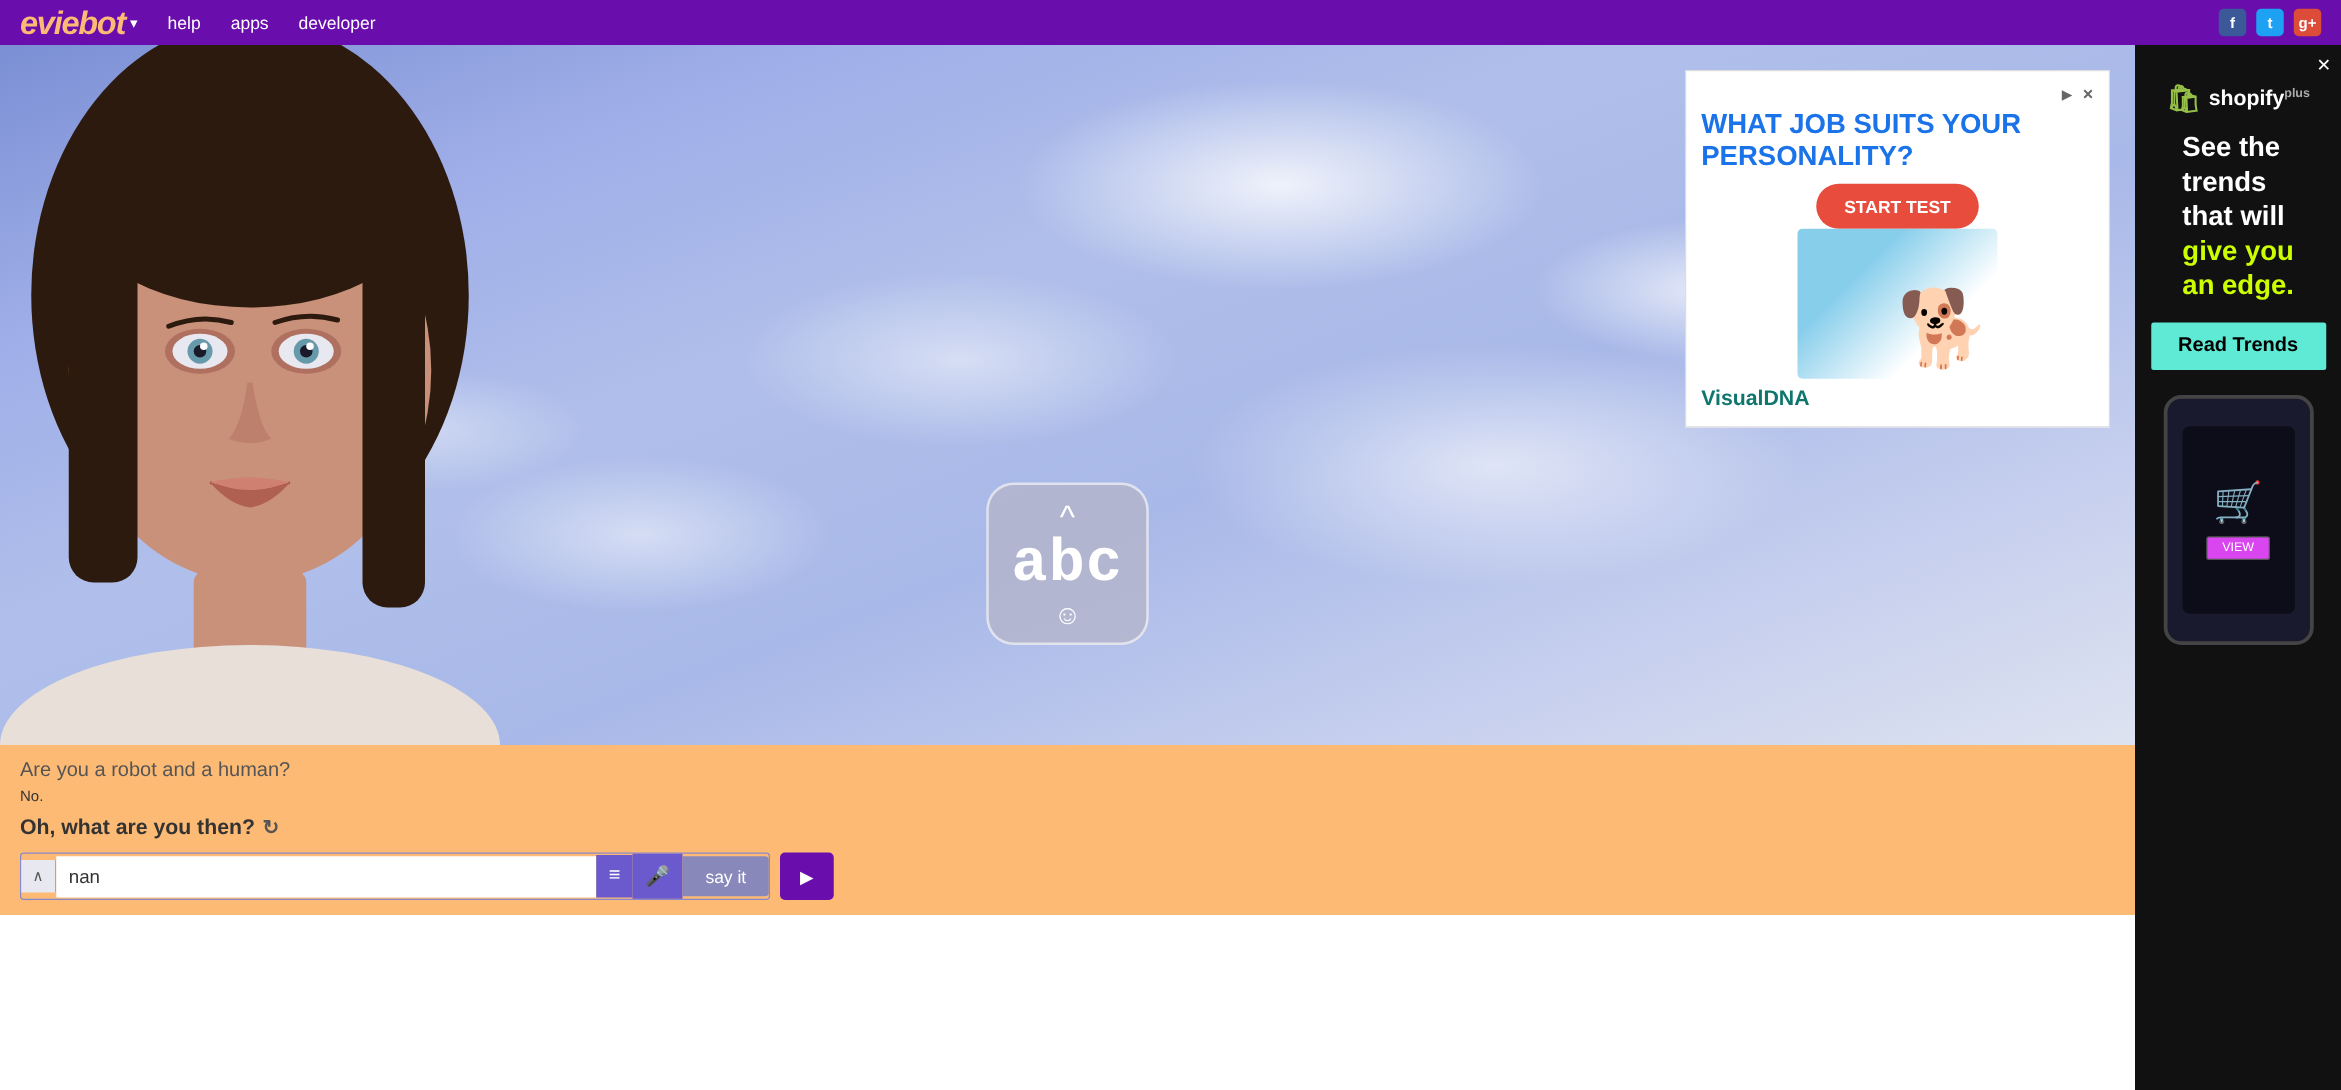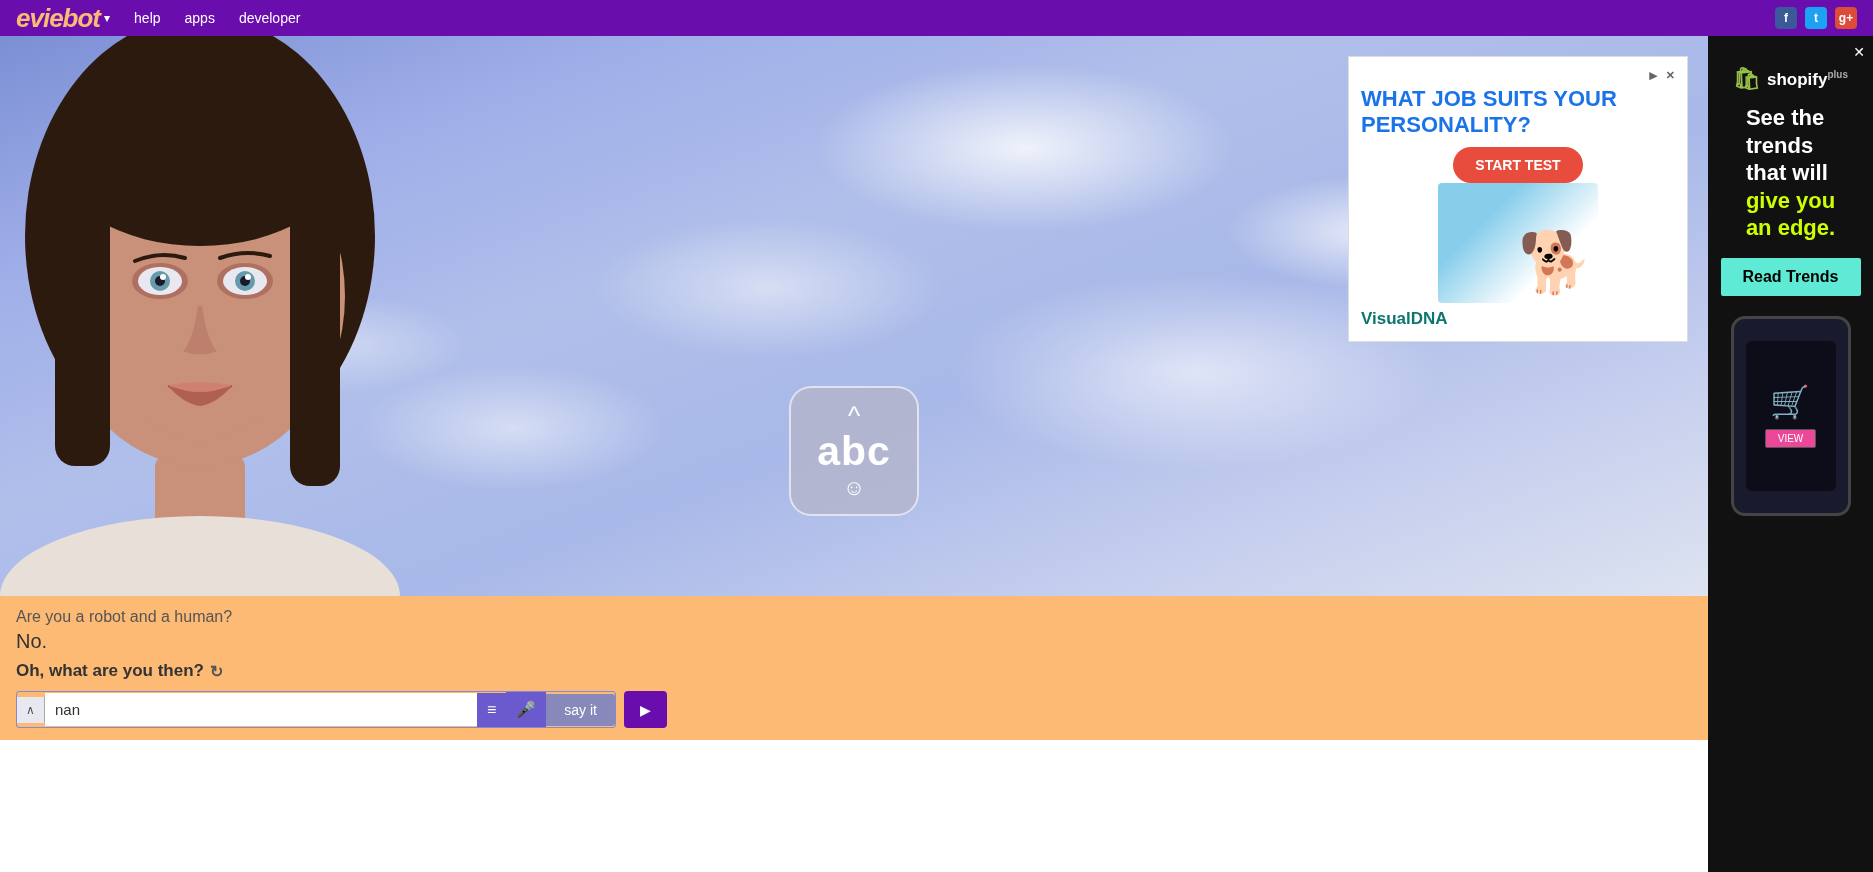--- a/index.html
+++ b/index.html
@@ -110,24 +110,25 @@
       justify-content: center;
       cursor: pointer;
       border: 2px solid rgba(255,255,255,0.6);
     }
     #abc-hat {
       font-size: 26px;
       color: #fff;
       margin-bottom: -4px;
     }
     #abc-text-main {
-      font-size: 41px;
+      font-size: 48px;
       font-weight: bold;
       color: #fff;
       letter-spacing: 1px;
+      font-family: Liberation Mono, monospace;
     }
     #abc-smile {
       font-size: 22px;
       color: #fff;
     }
 
     
     #ad-banner {
       position: absolute;
       top: 20px;
@@ -197,21 +198,21 @@
     #chat-area {
       padding: 12px 16px;
       background: #fdba74;
     }
     #chat-question {
       font-size: 16px;
       color: #555;
       margin-bottom: 4px;
     }
     #chat-answer {
-      font-size: 20px;
+      font-size: 12px;
       color: #333;
       margin-bottom: 8px;
     }
     #chat-followup {
       font-size: 17px;
       font-weight: bold;
       color: #333;
       margin-bottom: 10px;
       display: flex;
       align-items: center;
@@ -378,21 +379,21 @@
       flex-direction: column;
       align-items: center;
       justify-content: center;
       gap: 8px;
     }
     #phone-cart-icon {
       font-size: 32px;
       color: #cc4400;
     }
     #phone-view-btn {
-      background: #ec4899;
+      background: #d946ef;
       color: #fff;
       border: 1px solid #555;
       padding: 3px 12px;
       font-size: 10px;
       border-radius: 2px;
       cursor: pointer;
     }
 
     
     #evie-canvas {

